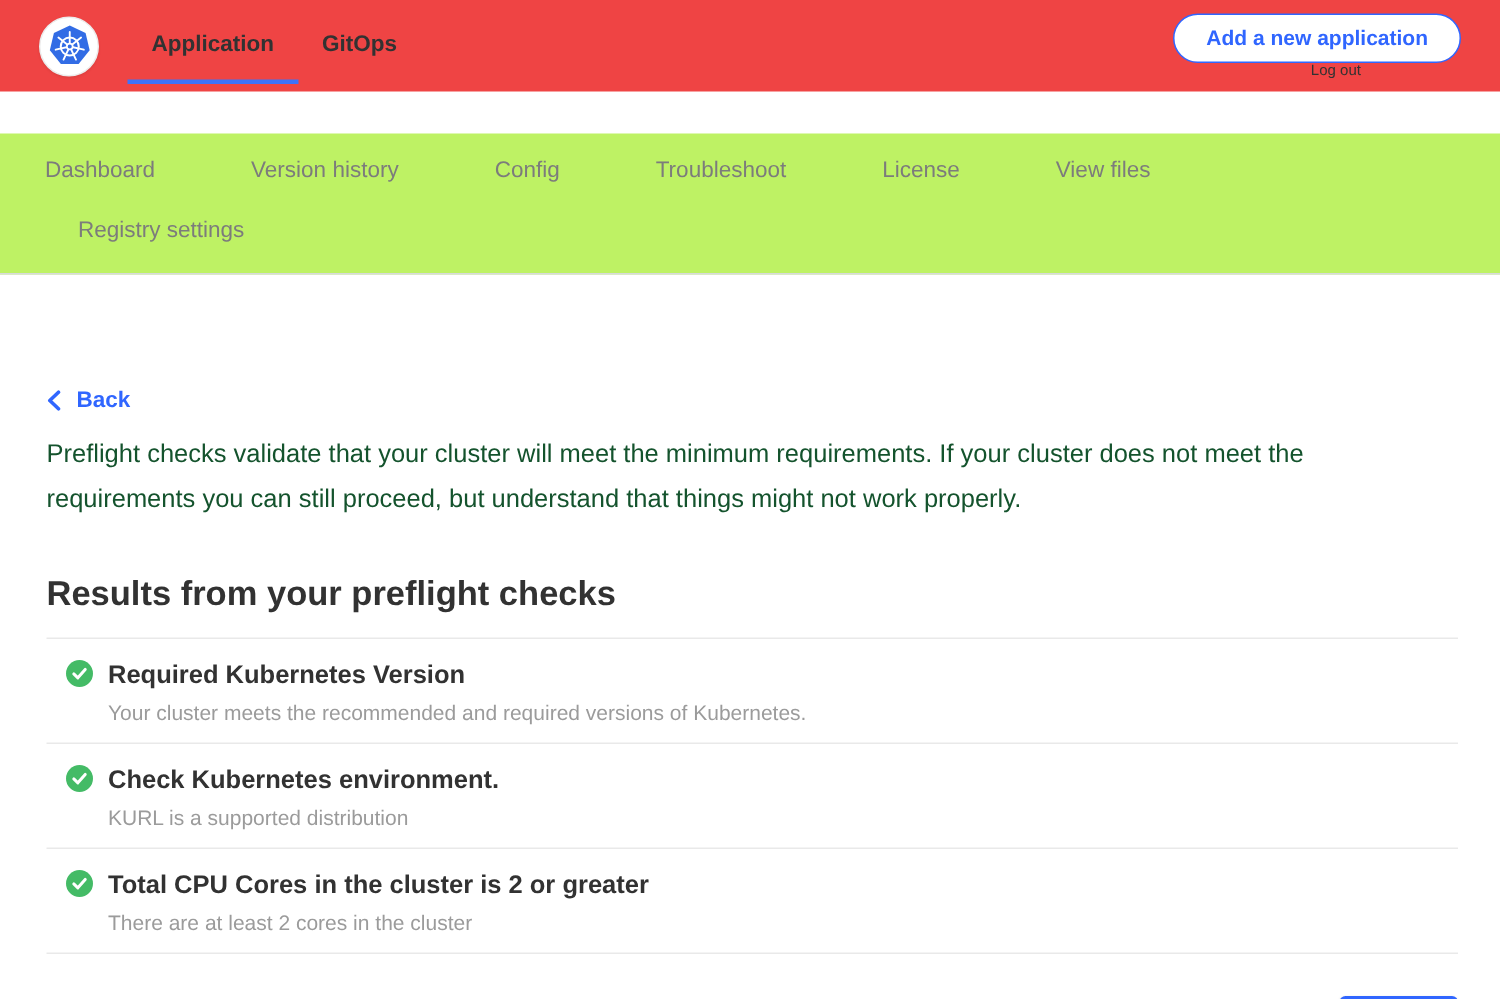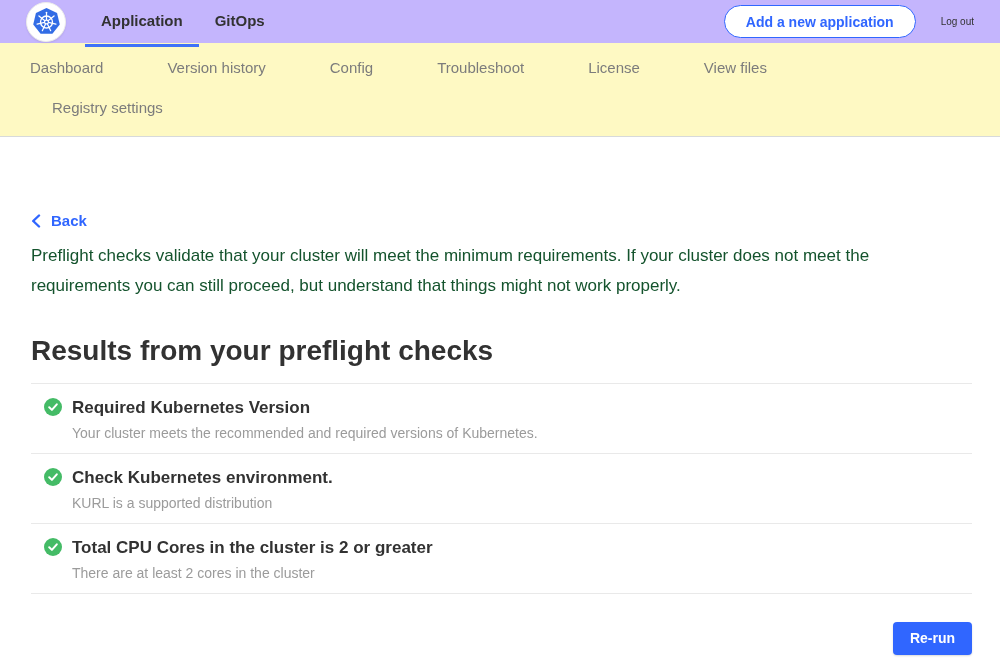--- a/index.html
+++ b/index.html
@@ -6,25 +6,25 @@
   html, body { width: 1000px; height: 666px; }
   body {
     font-family: "Liberation Sans", "DejaVu Sans", sans-serif;
     background: #ffffff;
     color: #323232;
     overflow: hidden;
   }
 
   
   .topnav {
-    height: 43px;
+    height: 61px;
     display: flex;
     align-items: center;
     padding-left: 26px;
-    background: #c4b5fd;
+    background: #ef4444;
   }
   .logo-wrap {
     width: 40px; height: 40px;
     border-radius: 50%;
     background: #ffffff;
     border: 1px solid #ececec;
     box-shadow: 0 1px 2px rgba(0,0,0,.08);
     display: flex; align-items: center; justify-content: center;
     margin-right: 19px;
   }
@@ -37,40 +37,42 @@
     font-weight: 600;
     color: #323232;
     cursor: pointer;
     border-bottom: 3px solid transparent;
   }
   .top-tab.active { border-bottom-color: #3f72f8; }
   .topnav-right {
     margin-left: auto;
     display: flex; align-items: center;
     padding-right: 26px;
+    flex-direction: column;
   }
   .pill-btn {
     height: 33px;
     padding: 0 21px;
     border: 1px solid #3066ff;
     border-radius: 17px;
     background: #ffffff;
     color: #3066ff;
     font-family: inherit;
     font-size: 14px;
     font-weight: 700;
     cursor: pointer;
   }
   .logout { margin-left: 25px; font-size: 10px; color: #323232; cursor: pointer; }
 
   
   .subnav {
-    background: #fef9c3;
+    background: #bef264;
     border-bottom: 1px solid #d7dadb;
     padding: 16px 0 20px 30px;
+    margin-top: 28px;
   }
   .subnav-row { display: flex; }
   .subnav-row + .subnav-row { margin-top: 23px; }
   .subnav-item {
     font-size: 15px;
     color: #7c7c7c;
     margin-right: 64px;
     cursor: pointer;
     white-space: nowrap;
   }
@@ -97,21 +99,21 @@
   }
   .page-desc {
     margin-top: 9px;
     font-size: 17px;
     line-height: 30px;
     color: #14532d;
     max-width: 915px;
   }
   .results-heading {
     margin-top: 34px;
-    font-size: 28px;
+    font-size: 23px;
     font-weight: 700;
     color: #323232;
   }
   .divider { border: none; border-top: 1px solid #e9e9e9; margin-top: 16px; }
 
   .check-row { padding: 13px 0 12px 0; border-bottom: 1px solid #e9e9e9; position: relative; }
   .check-row .row-inner { display: flex; align-items: flex-start; }
   .check-icon { margin: 1px 10px 0 13px; flex: 0 0 auto; }
   .check-texts { }
   .check-title { font-size: 17px; font-weight: 700; color: #323232; line-height: 21px; }

